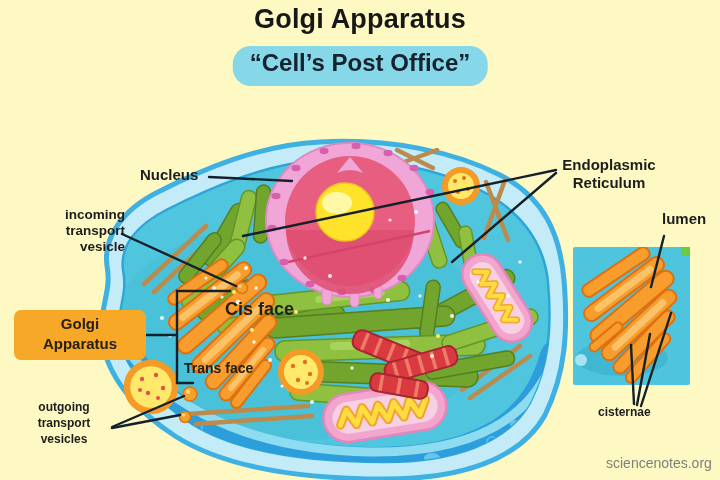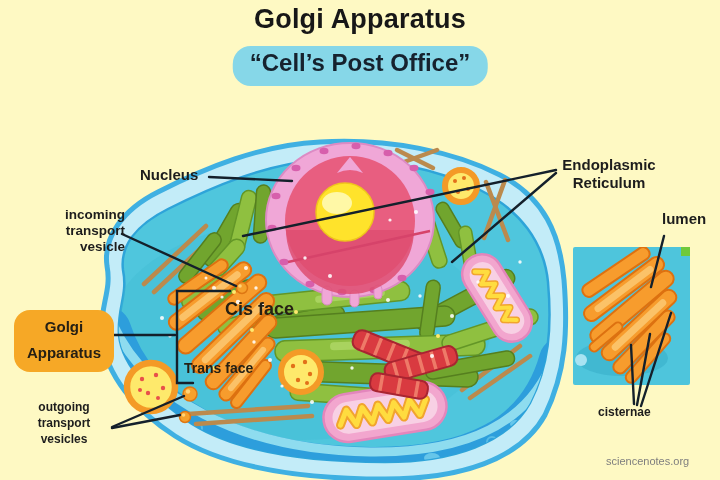--- a/index.html
+++ b/index.html
@@ -10,29 +10,29 @@
          font-weight:800;color:#171717;z-index:3;letter-spacing:.2px;}
   .pill{position:absolute;top:46px;left:50%;transform:translateX(-50%);background:#86d7e8;
         color:#16222e;font-size:24px;font-weight:800;padding:3px 17px 9px;border-radius:18px;
         z-index:3;white-space:nowrap;}
   .desc{position:absolute;top:85px;left:0;right:0;text-align:center;font-size:17px;
         font-weight:700;color:#242424;line-height:21px;white-space:pre-line;z-index:3;}
   .lab{position:absolute;color:#1d1d1d;font-weight:800;z-index:4;}
   .preline{white-space:pre-line;}
   .lbl-nucleus{left:140px;top:166px;width:66px;font-size:15px;text-align:left;}
   .lbl-incoming{left:30px;top:207px;width:95px;font-size:13.5px;line-height:16px;text-align:right;font-weight:700;}
-  .golgi-box{left:14px;top:310px;width:96px;background:#f6a826;border-radius:16px;
-             padding:4px 2px 6px;font-size:15px;line-height:26px;text-align:center;color:#262014;}
+  .golgi-box{left:14px;top:310px;width:96px;background:#f6a826;border-radius:7px;
+             padding:4px 18px 6px;font-size:15px;line-height:20px;text-align:center;color:#262014;}
   .lbl-cis{left:225px;top:299px;font-size:18px;color:#262014;}
   .lbl-trans{left:184px;top:360px;font-size:14px;color:#262014;}
   .lbl-outgoing{left:20px;top:399px;width:88px;font-size:12px;line-height:16px;text-align:center;font-weight:700;}
   .lbl-er{left:548px;top:156px;width:122px;font-size:15px;line-height:18px;text-align:center;}
   .lbl-lumen{left:644px;top:210px;font-size:15px;margin-left:18px;}
   .lbl-cisternae{left:598px;top:405px;font-size:12px;}
-  .watermark{position:absolute;left:606px;top:455px;font-size:11px;font-weight:400;
+  .watermark{position:absolute;left:606px;top:455px;font-size:14px;font-weight:400;
              color:#7e7e7e;z-index:3;}
 </style>
 </head>
 <body>
 
 <div id="stage">
 
   <svg id="cell-svg" width="720" height="480" viewBox="0 0 720 480">
     <defs>
       <clipPath id="cellclip">

